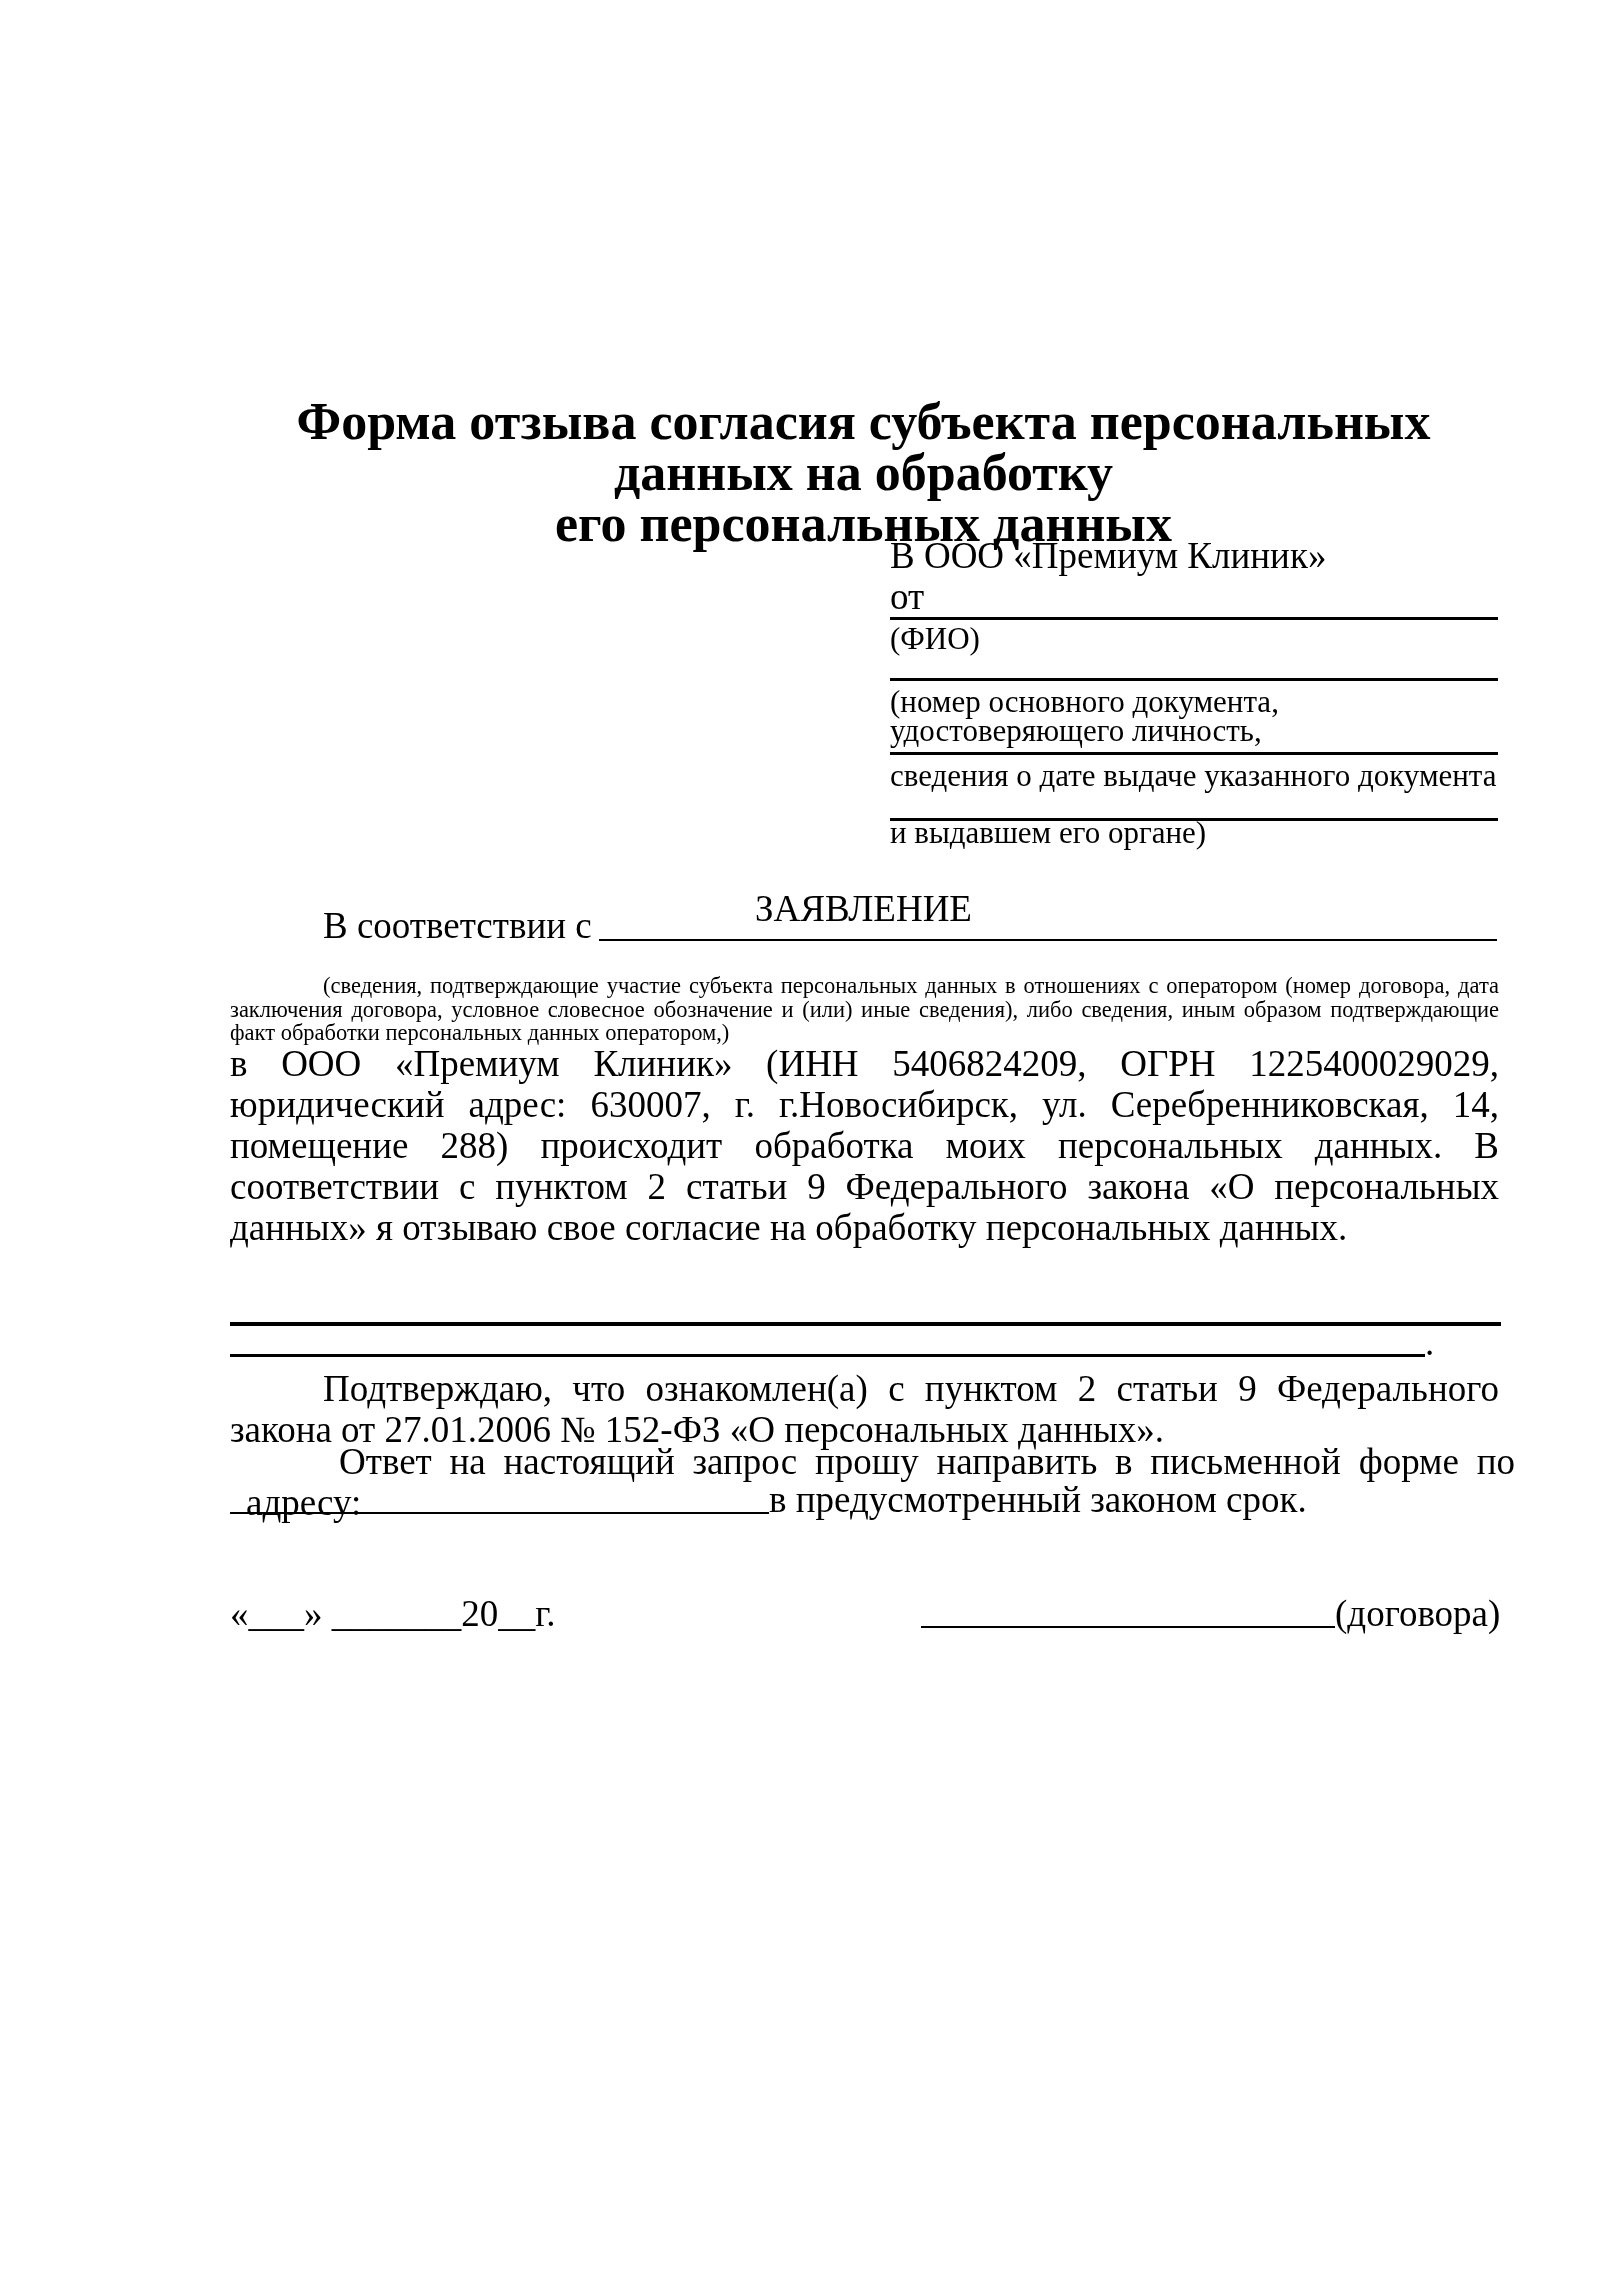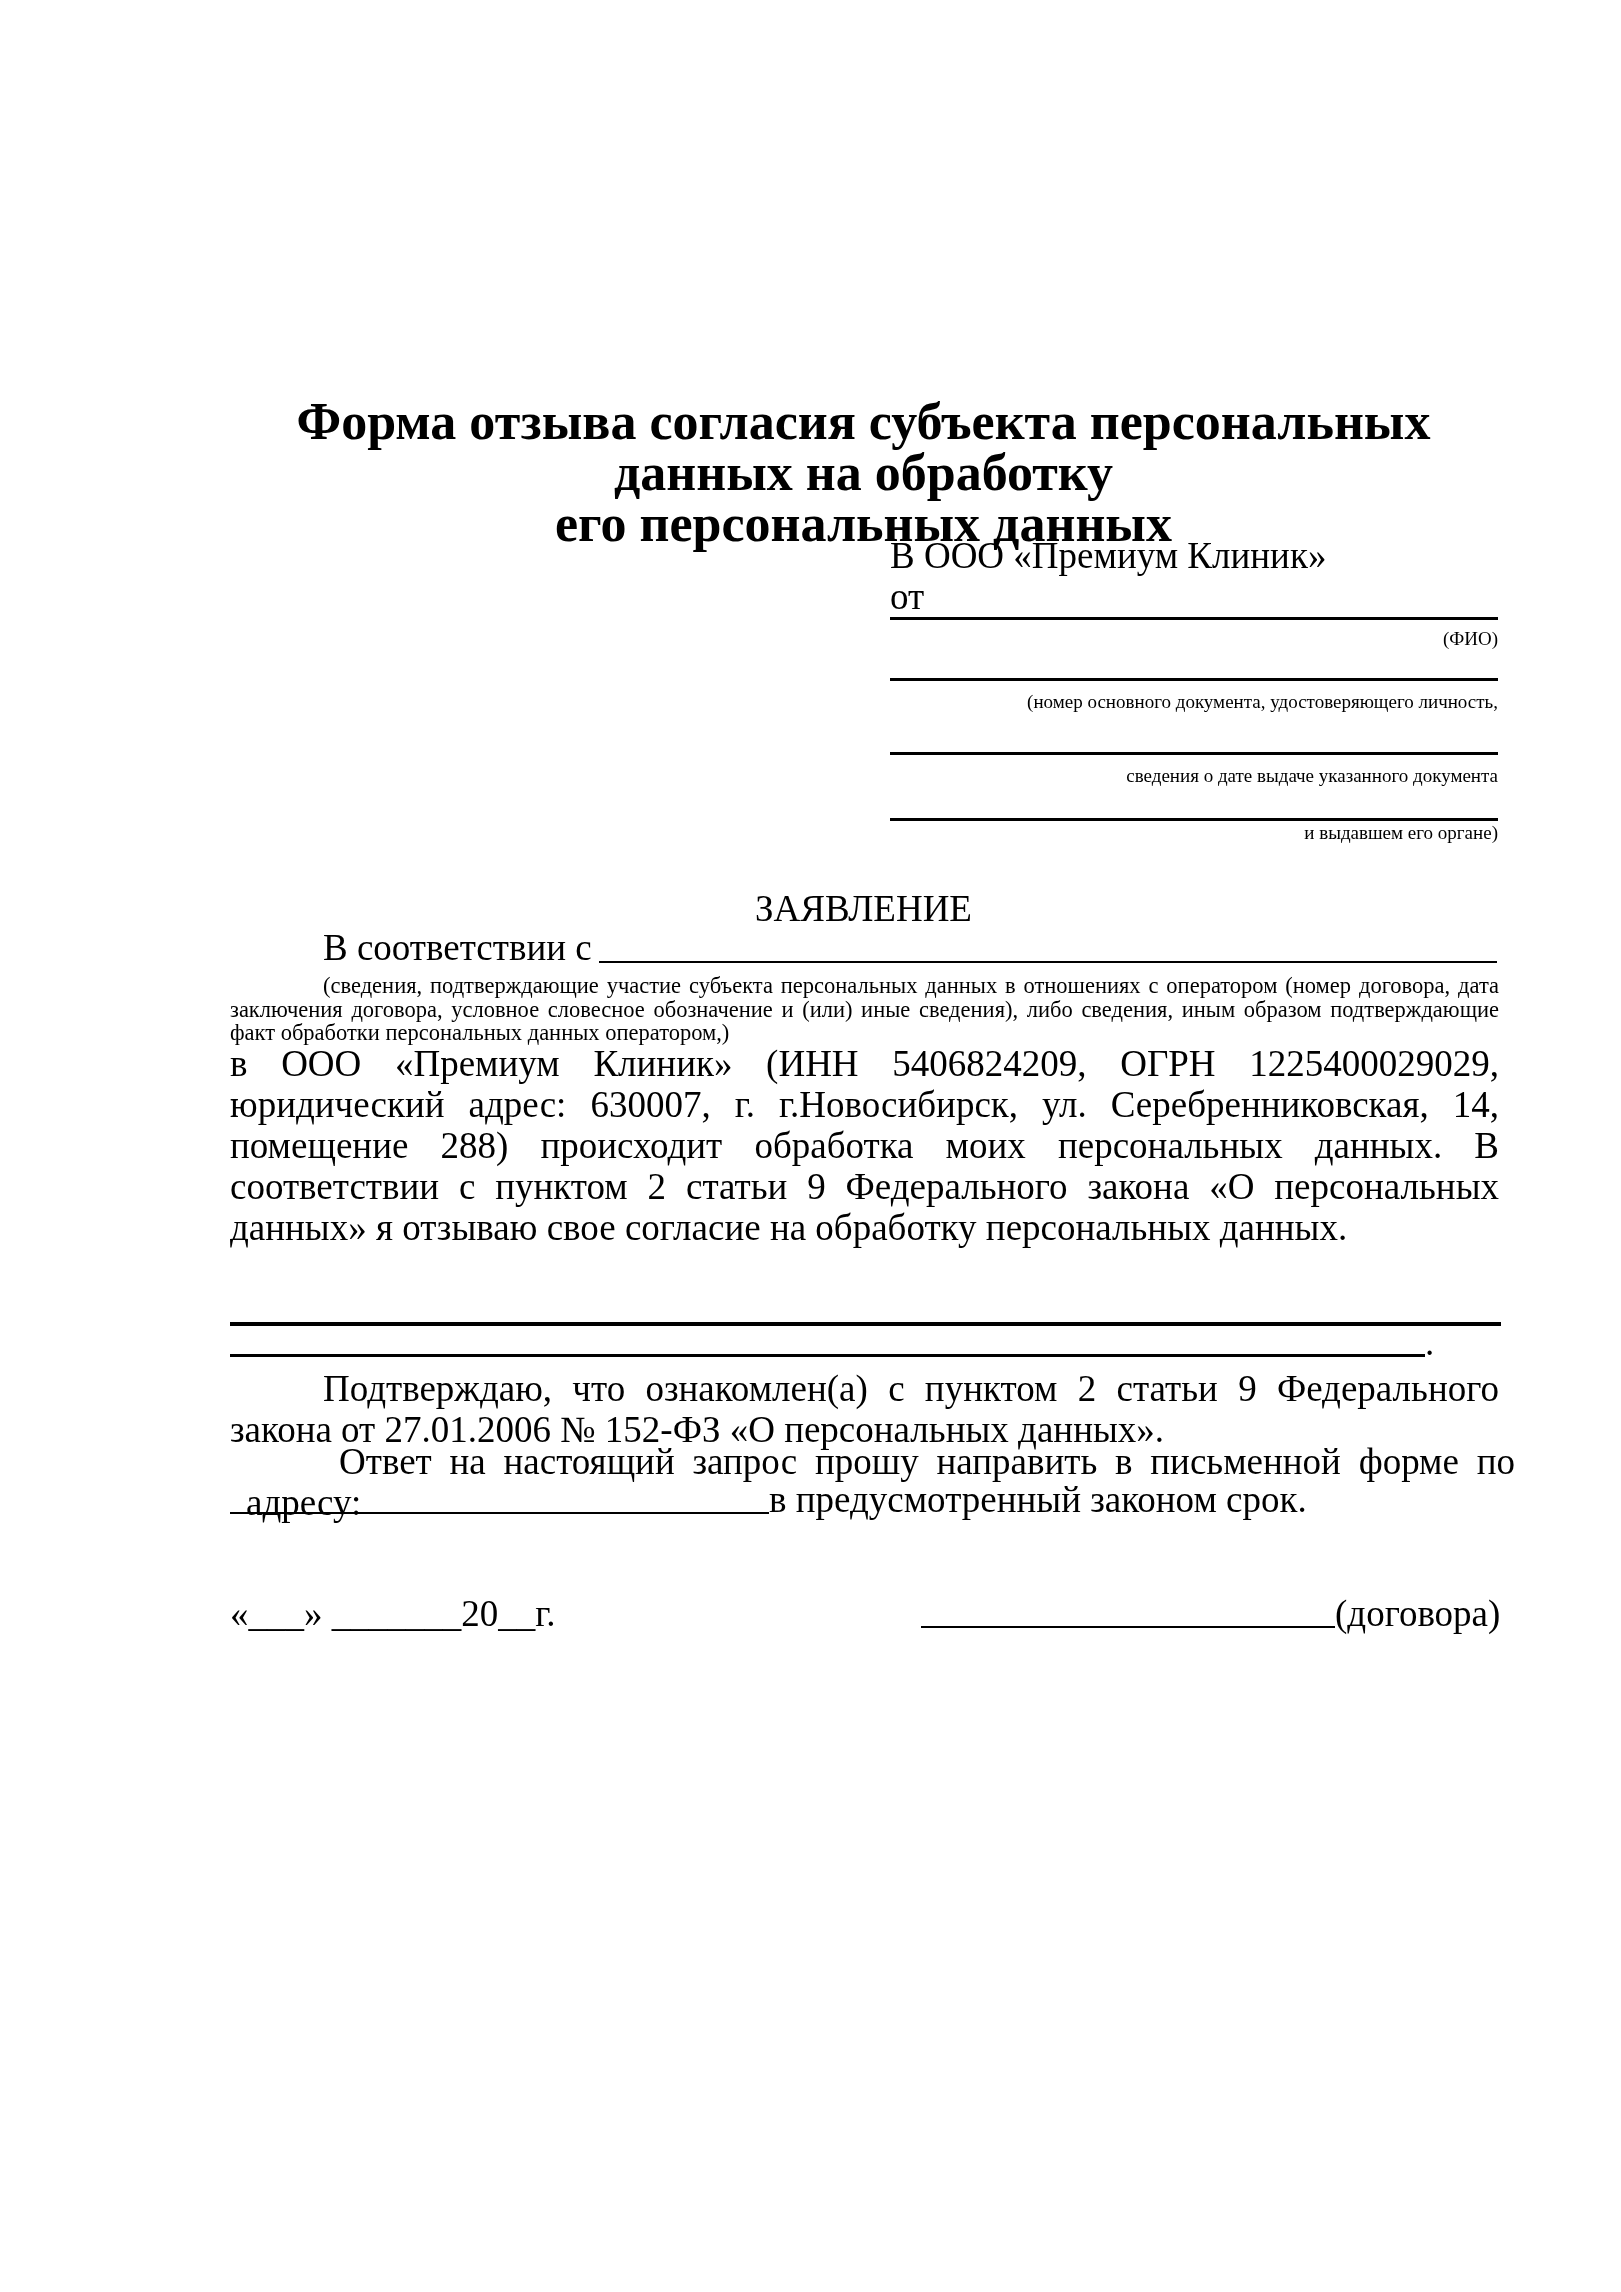--- a/index.html
+++ b/index.html
@@ -16,24 +16,24 @@
   
   .header-block{left:1081px;top:136px;font-size:32px;line-height:35px;}
   
   .doc-title{left:241px;top:396px;width:1245px;text-align:center;
              font-weight:bold;font-size:52px;line-height:51px;}
   
   .addr-to{left:890px;top:536px;font-size:37px;line-height:39px;}
   .addr-from{left:890px;top:577px;font-size:37px;line-height:39px;}
   .rule{position:absolute;background:#000;height:2.9px;}
   .rule.wide{height:3.9px;}
-  .addr-caption{position:absolute;left:890px;width:608px;text-align:right;font-size:19px;line-height:29px;}
+  .addr-caption{position:absolute;left:890px;width:608px;text-align:left;font-size:31px;line-height:29px;}
   
   .stmt-heading{left:230px;top:888px;width:1267px;text-align:center;font-size:37px;line-height:41px;}
-  .intro-row{left:323px;top:927px;width:1174px;display:flex;font-size:37px;line-height:41px;}
+  .intro-row{left:323px;top:905px;width:1174px;display:flex;font-size:37px;line-height:41px;}
   .intro-row .label{white-space:nowrap;padding-right:7.8px;}
   .fill-line{flex:1 1 auto;border-bottom:2.9px solid #000;margin-bottom:4.9px;}
   .note{left:230px;top:974px;width:1269px;font-size:22.5px;line-height:23.5px;
         text-align:justify;text-indent:93px;}
   .body-par{left:230px;top:1043px;width:1269px;font-size:37px;line-height:41px;text-align:justify;}
   .reason-row{left:230px;top:1249px;width:1269px;display:flex;font-size:37px;line-height:41px;padding-left:93px;box-sizing:border-box;}
   .reason-row .label{white-space:nowrap;padding-right:9.8px;}
   .rule2-row{left:230px;top:1323px;width:1271px;display:flex;font-size:37px;line-height:39px;}
   .rule2-row .fixed-fill{width:1195px;flex:0 0 auto;border-bottom:3.9px solid #000;margin-bottom:4.9px;}
   .confirm-par{left:230px;top:1368px;width:1269px;font-size:37px;line-height:41px;

